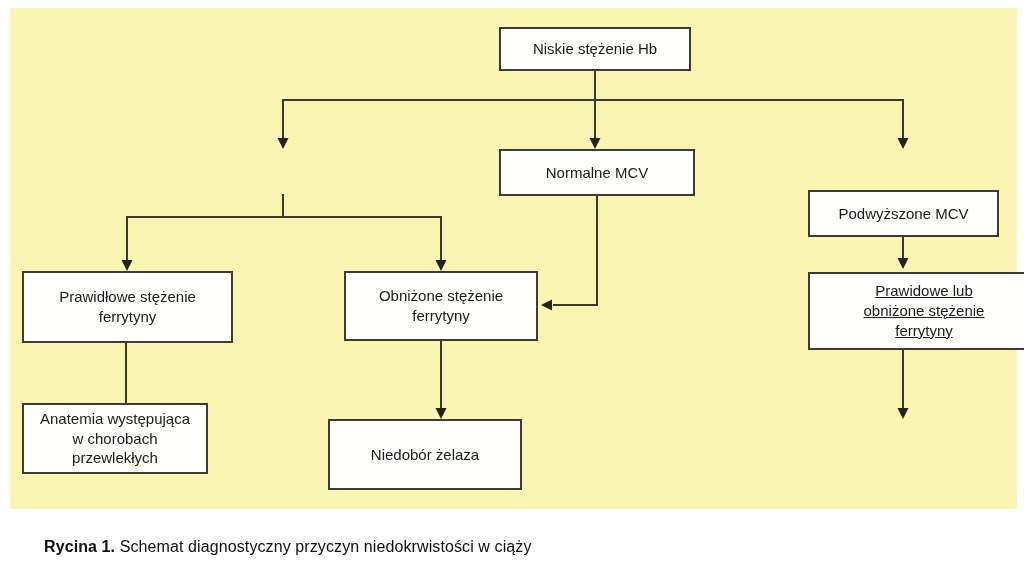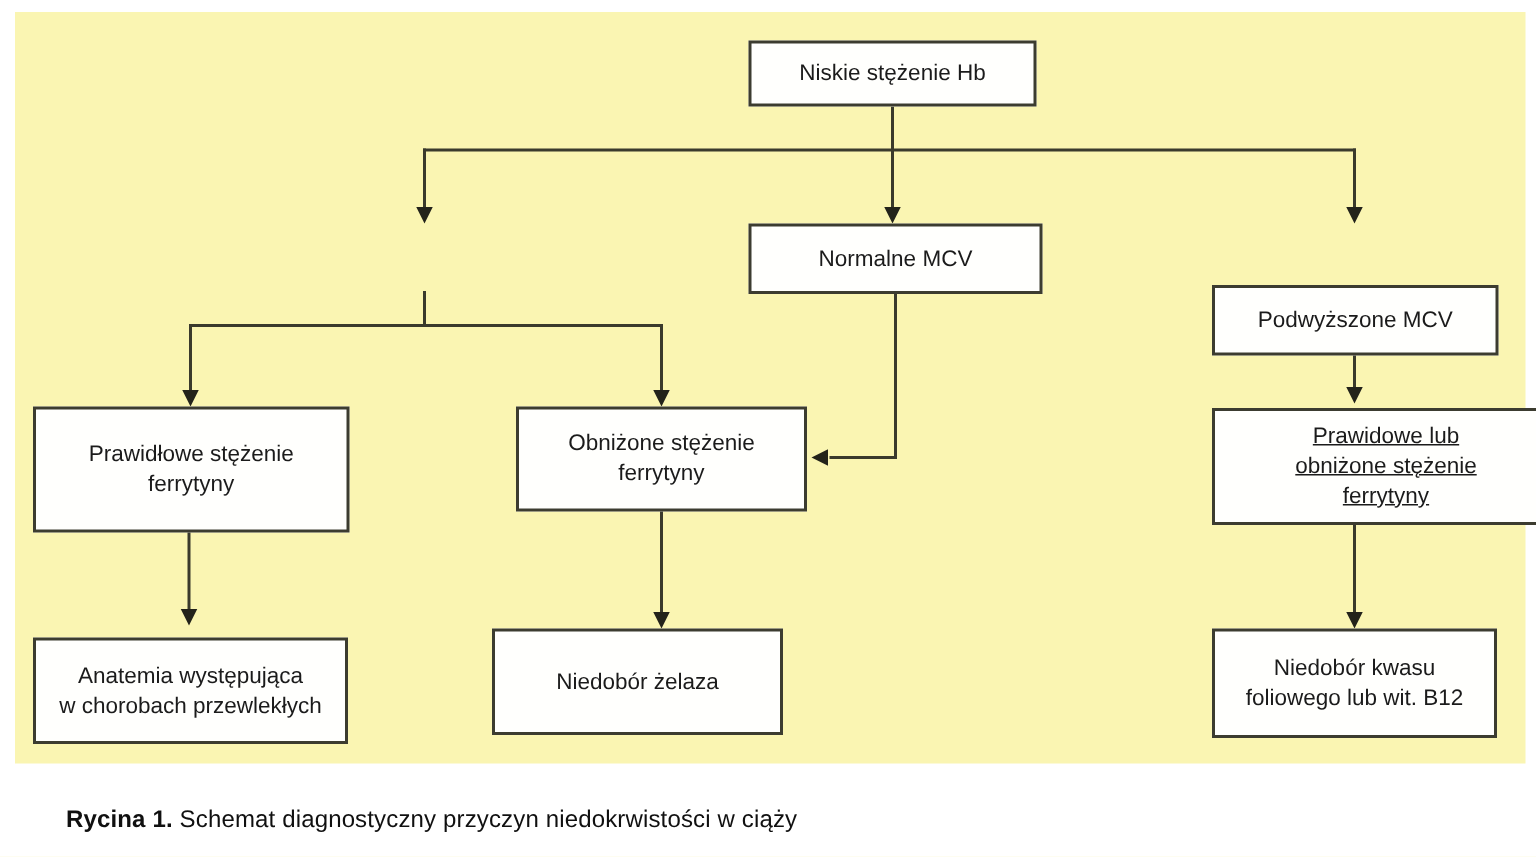--- a/index.html
+++ b/index.html
@@ -106,43 +106,39 @@
     <span class="lbl">Niskie stężenie Hb</span>
   </div>
 
   <div class="node" style="left:499px; top:149px; width:196px; height:47px;">
     <span class="lbl">Normalne MCV</span>
   </div>
   <div class="node" style="left:808px; top:149px; width:191px; height:47px;margin-top:41px;">
     <span class="lbl">Podwyższone MCV</span>
   </div>
 
-  <div class="node" style="left:22px; top:271px; width:211px; height:84px;">
+  <div class="node" style="left:22px; top:271px; width:211px; height:72px;">
     <span class="lbl">Prawidłowe stężenie
 ferrytyny</span>
   </div>
   <div class="node" style="left:344px; top:271px; width:194px; height:70px;">
     <span class="lbl">Obniżone stężenie
 ferrytyny</span>
   </div>
   <div class="node" style="left:808px; top:272px; width:232px; height:78px;text-decoration:underline;">
     <span class="lbl">Prawidowe lub
 obniżone stężenie
 ferrytyny</span>
   </div>
 
-  <div class="node" style="left:22px; top:425px; width:210px; height:71px;">
+  <div class="node" style="left:22px; top:403px; width:186px; height:71px;">
     <span class="lbl">Anatemia występująca
 w chorobach przewlekłych</span>
   </div>
   <div class="node" style="left:328px; top:419px; width:194px; height:71px;">
     <span class="lbl">Niedobór żelaza</span>
-  </div>
-  <div class="node" style="left:808px; top:419px; width:190px; height:73px;">
-    <span class="lbl">Niedobór kwasu
-foliowego lub wit. B12</span>
   </div>
 
   <div class="caption">
     <span class="cap-bold">Rycina 1.</span><span> Schemat diagnostyczny przyczyn niedokrwistości w ciąży</span>
   </div>
 
 </div>
 
 </body></html>

